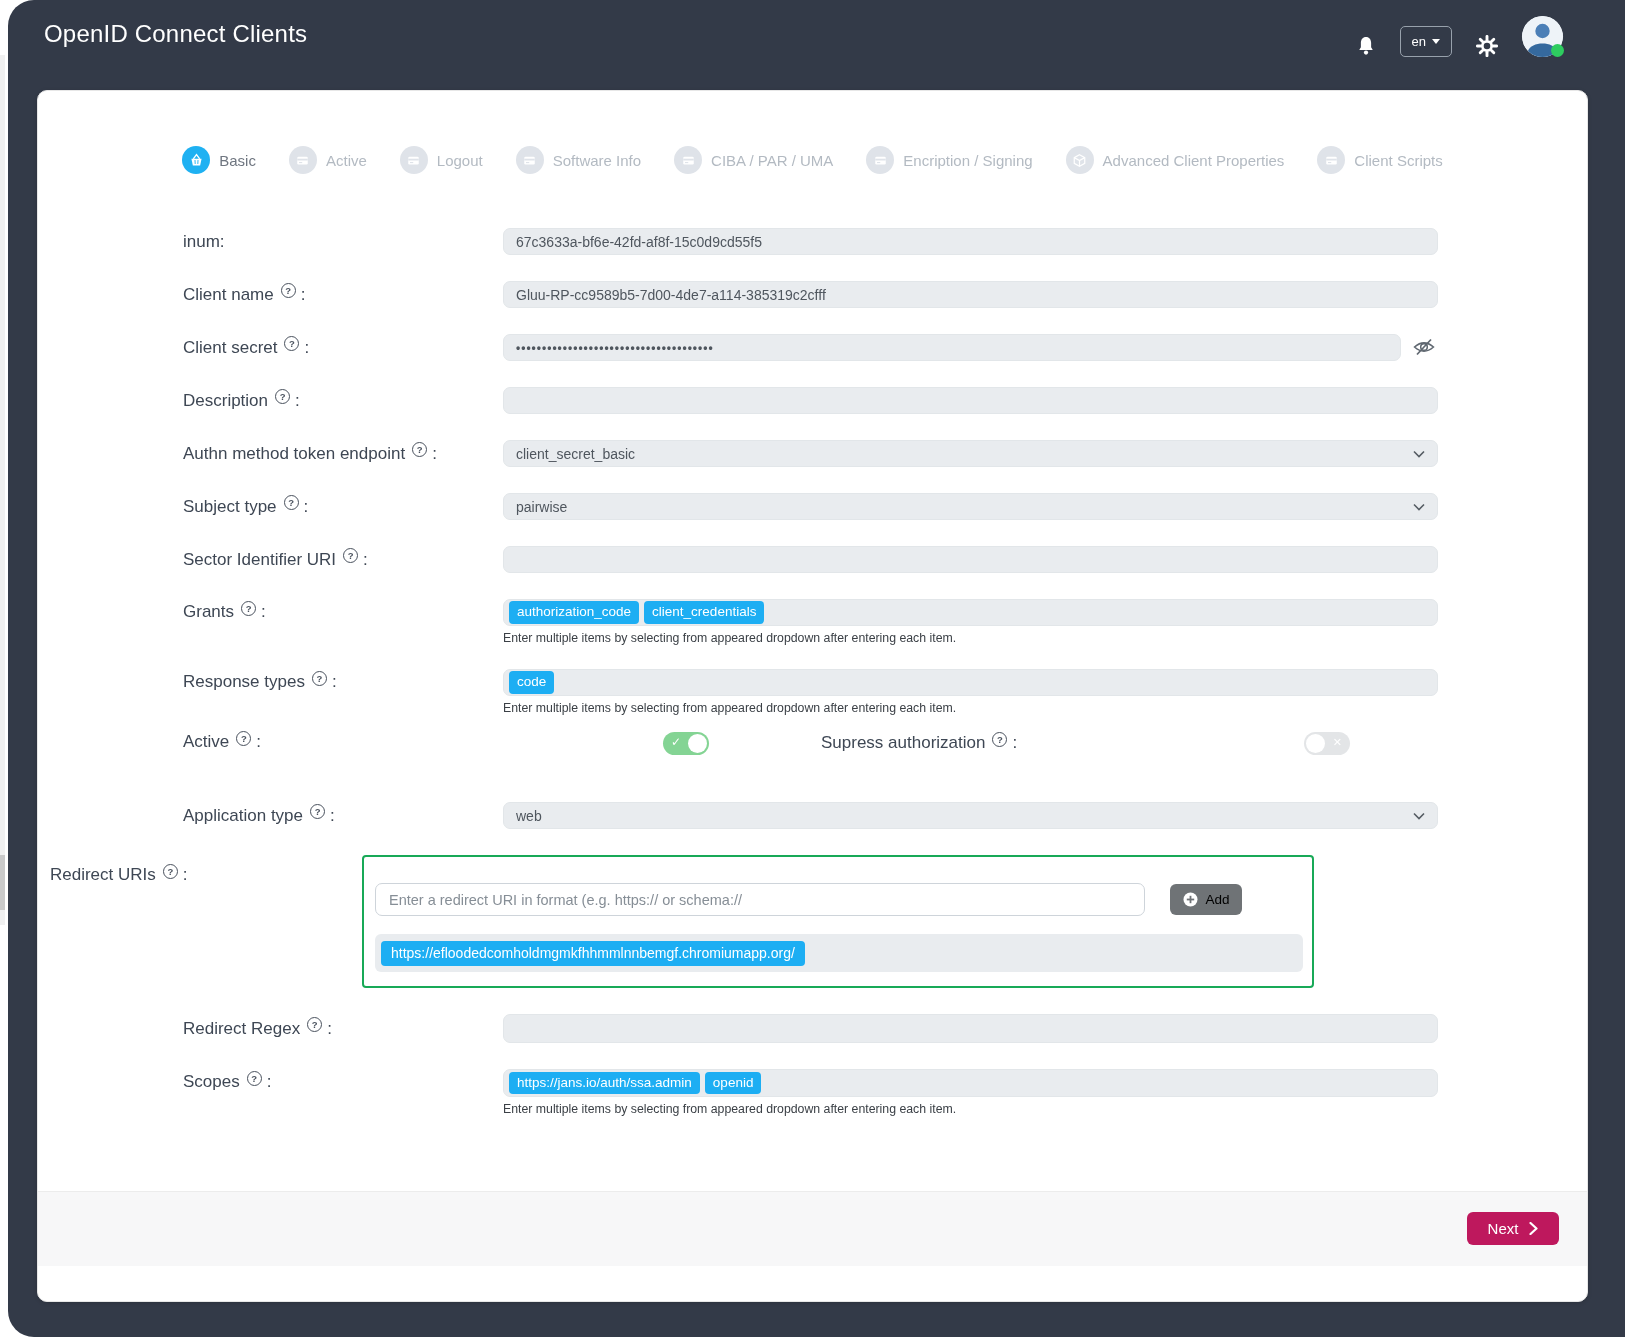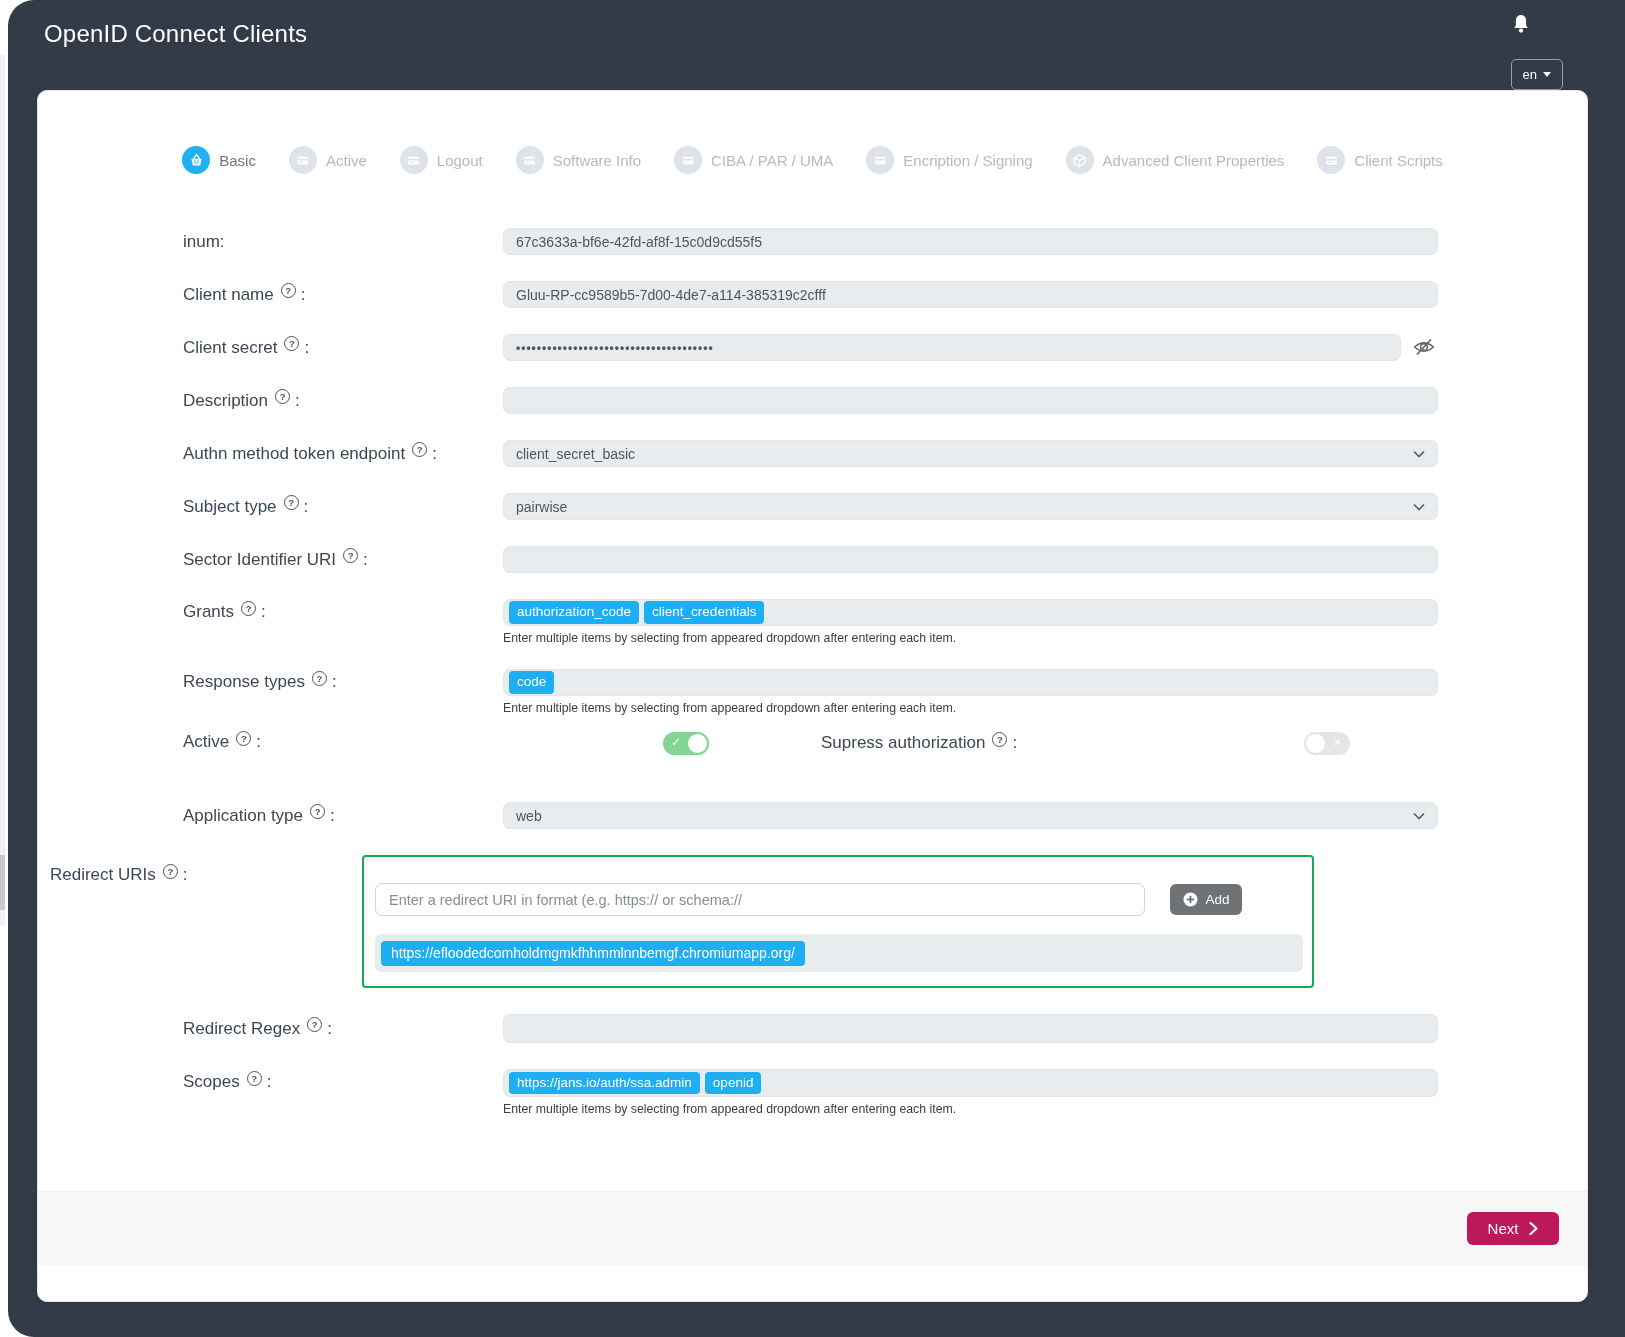--- a/index.html
+++ b/index.html
@@ -10,21 +10,21 @@
   .edge-track { position:absolute; left:0; top:55px; width:5px; height:870px; background:#f0f0f0; }
   .edge-thumb { position:absolute; left:0; top:800px; width:5px; height:55px; background:#c9c9c9; }
 
   
   .panel { position:absolute; left:8px; top:0; right:0; bottom:0; background:#333a48;
            border-radius:26px 0 0 26px; }
 
   
   .topbar { position:relative; height:90px; }
   .app-title { position:absolute; left:36px; top:20px; color:#fff; font-size:24px; font-weight:500; letter-spacing:.2px; }
-  .topbar-right { position:absolute; right:62px; top:13px; display:flex; align-items:flex-start; gap:24px; height:44px;flex-direction:column; }
+  .topbar-right { position:absolute; right:62px; top:13px; display:flex; align-items:flex-end; gap:24px; height:44px; }
   .icon-btn { display:flex; align-items:center; justify-content:center; cursor:pointer; }
   .lang-box { border:1px solid #98a1ac; border-radius:5px; padding:7px 11px; color:#fff; font-size:13px;
               display:flex; align-items:center; gap:6px; cursor:pointer; }
   .caret-down { width:0; height:0; border-left:4px solid transparent; border-right:4px solid transparent; border-top:5px solid #fff; }
   .avatar { position:relative; width:41px; height:41px; border-radius:50%; background:#eef3f8; overflow:visible; }
   .avatar svg { border-radius:50%; }
   .status-dot { position:absolute; right:-1px; bottom:0; width:13px; height:13px; border-radius:50%; background:#2ecc60; }
 
   
   .card { position:absolute; left:29px; right:37px; top:90px; height:1212px; background:#fff;
@@ -76,21 +76,21 @@
   .mid-label { position:absolute; left:318px; top:1px; font-size:17px; color:#3e4754; display:flex; align-items:center; }
 
   
   .redirect-row { margin-top:23px; margin-bottom:26px; align-items:flex-start;padding-left:12px; }
   .group-box { width:952px; margin-left:-8px; border:2px solid #18a957; border-radius:4px;
                padding:26px 12px 14px 11px; }
   .uri-input { width:770px; height:33px; background:#fff; border:1px solid #ced4da; border-radius:7px;
                font-size:14.5px; color:#495057; padding:0 13px; font-family:"Liberation Sans","DejaVu Sans",sans-serif; }
   .uri-input::placeholder { color:#868e96; }
   .add-btn { display:inline-flex; align-items:center; gap:7px; height:31px; padding:0 13px; margin-left:21px;
-             background:#6f7376; color:#ffffff; border:none; border-radius:6px; font-size:13.5px; cursor:pointer;
+             background:#6f7376; color:#000000; border:none; border-radius:6px; font-size:13.5px; cursor:pointer;
              vertical-align:top; margin-top:1px; font-family:"Liberation Sans","DejaVu Sans",sans-serif; }
   .uri-list { margin-top:18px; width:928px; height:38px; background:#e9ecef; border-radius:6px;
               display:flex; align-items:center; padding:0 6px; }
   .uri-list .chip { font-size:14px; padding:5px 10px 6px; }
 
   .regex-row .txt { height:29px; }
   .scopes-box { height:28px; }
 
   
   .footer-band { margin-top:auto; height:75px; background:#f7f7f8; border-top:1px solid #ececec; position:relative; }

